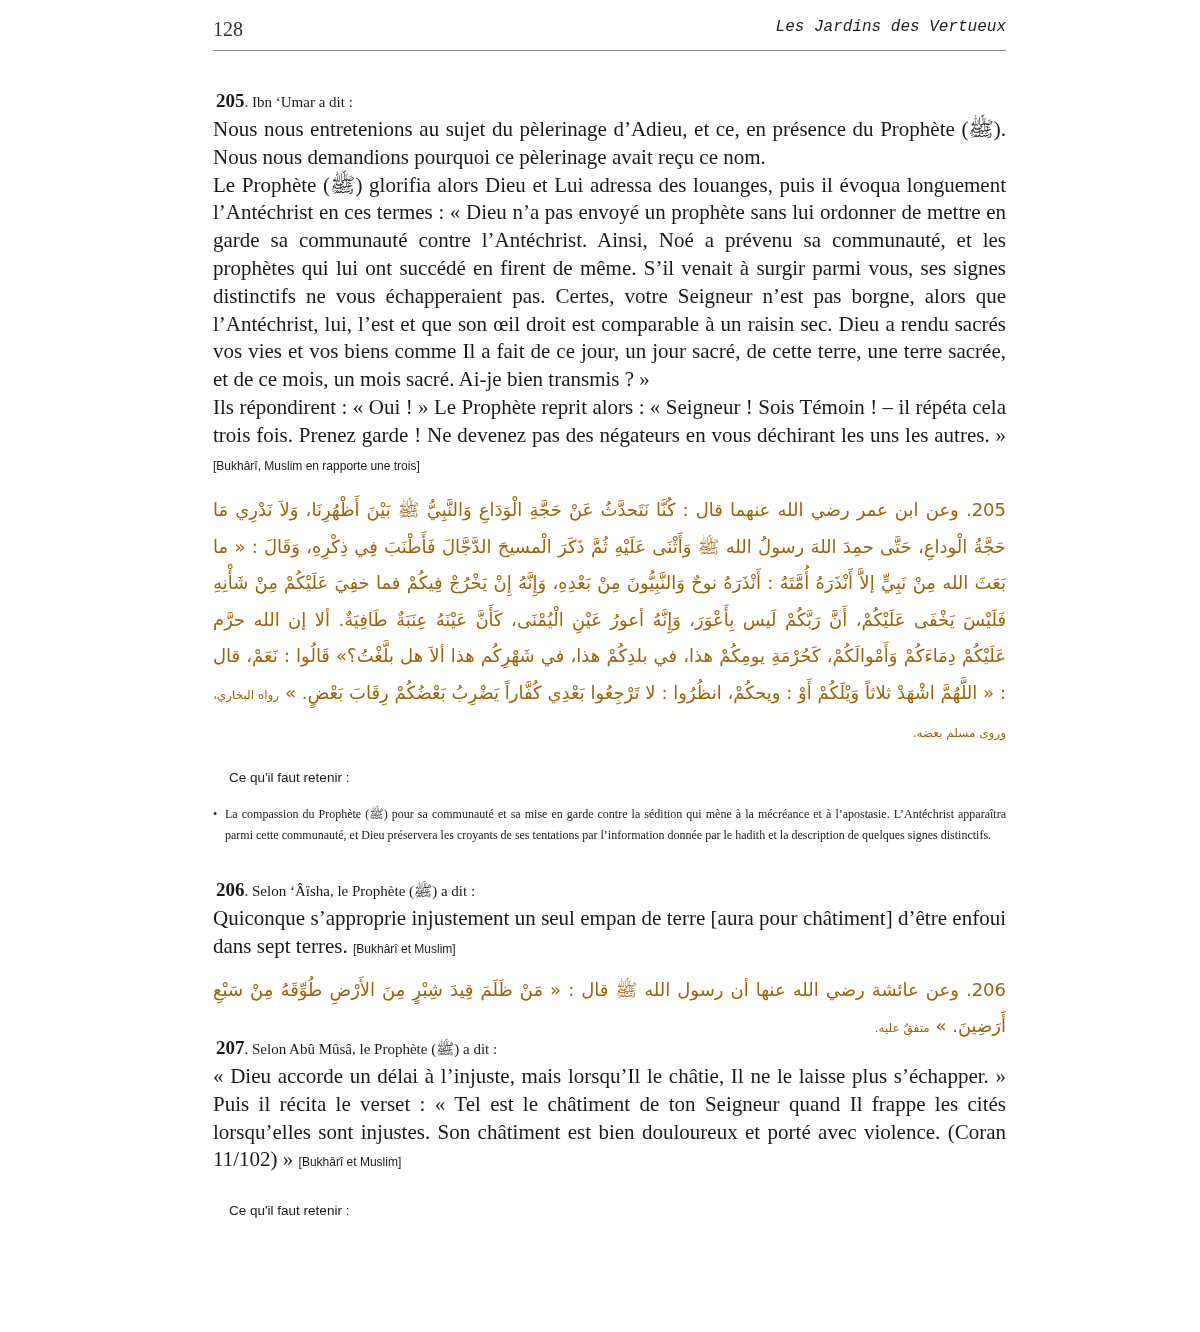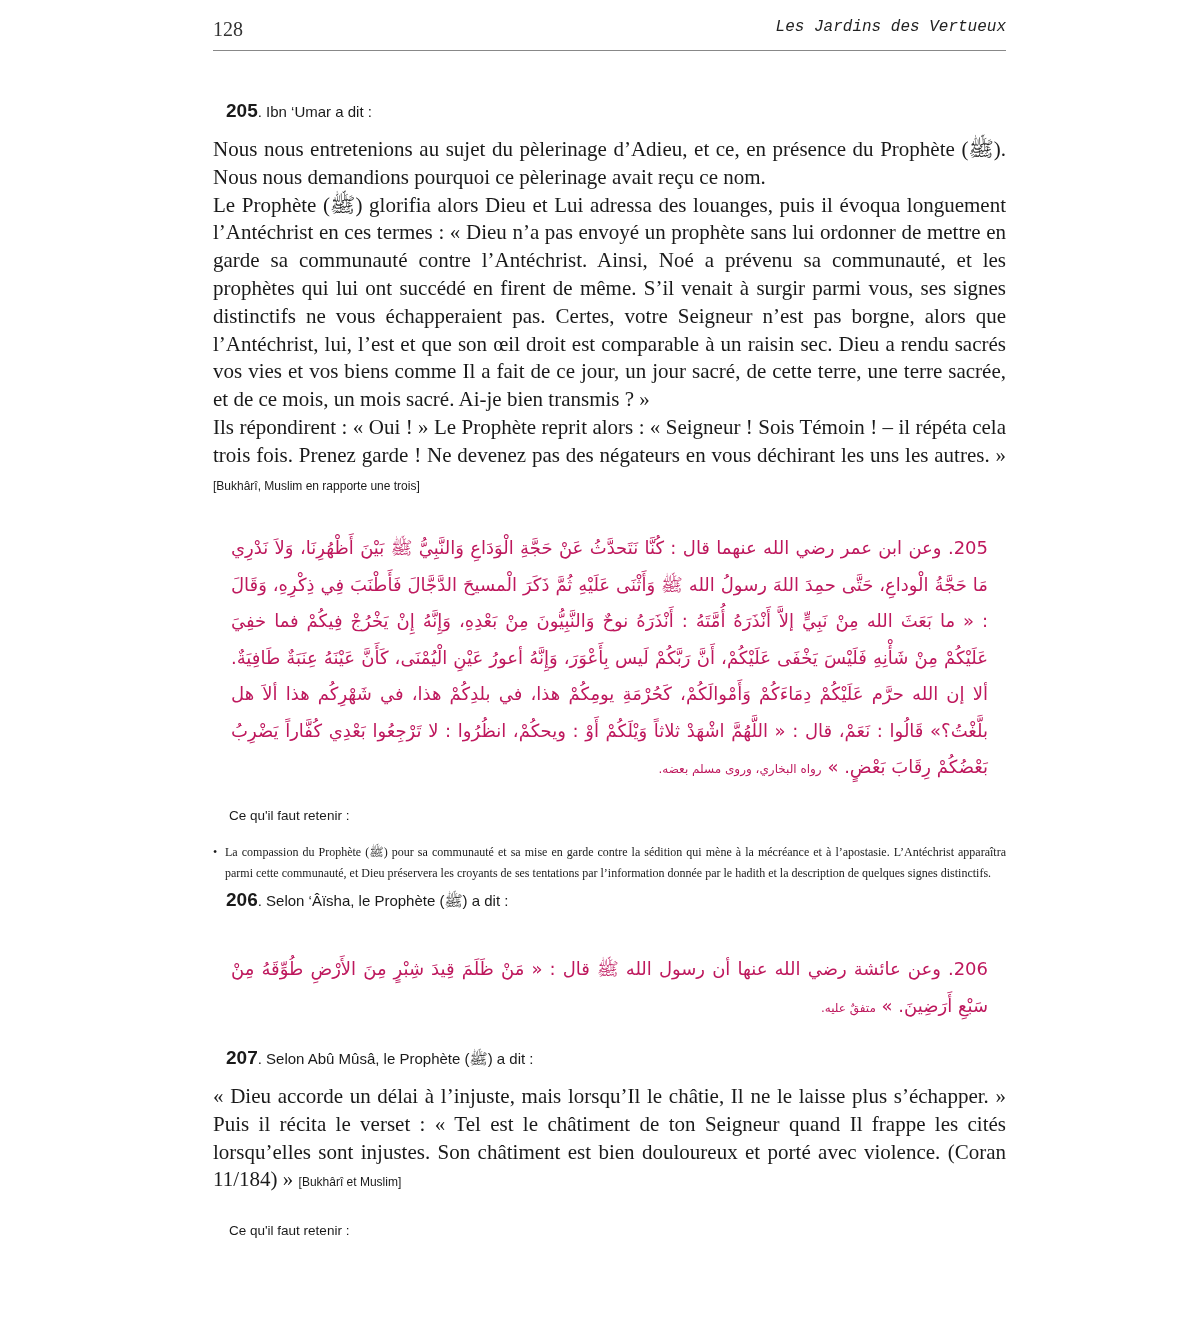--- a/index.html
+++ b/index.html
@@ -1,25 +1,25 @@
 <!DOCTYPE html>
 <html><head>
 <meta charset="utf-8">
 <style>
   html, body { margin: 0; padding: 0; background: #ffffff; }
   body { width: 1200px; height: 1332px; position: relative; overflow: hidden; color: #1a1a1a; }
   .page { position: absolute; left: 213px; top: 16px; width: 793px; }
   .running-head { position: relative; height: 34px; border-bottom: 1px solid #888; }
   .page-num { position: absolute; left: 0; top: 2px; font-family: "Liberation Serif", serif; font-size: 20px; color: #333; }
   .book-title { position: absolute; right: 0; top: 2px; font-family: Liberation Mono, monospace; font-style: italic; font-size: 16px; color: #222; }
-  .hadith-head { font-family: Liberation Sans, sans-serif; font-size: 15px; margin: 13px; line-height: 22px; }
+  .hadith-head { font-family: Liberation Serif, serif; font-size: 15px; margin: 3px; line-height: 22px; }
   .hadith-head .num { font-weight: bold; font-size: 19px; }
   .fr { font-family: "Liberation Serif", serif; font-size: 21px; line-height: 27.8px; text-align: justify; margin: 0; }
   .ref { font-family: "Liberation Sans", sans-serif; font-size: 12px; }
-  .ar { font-family: "DejaVu Sans", sans-serif; direction: rtl; text-align: justify; font-size: 18px; line-height: 36.5px; margin: 18px; color: #be185d; }
+  .ar { font-family: "DejaVu Sans", sans-serif; direction: rtl; text-align: justify; font-size: 18px; line-height: 36.5px; margin: 0; color: #a16207; }
   .ar .ar-ref { font-size: 12px; }
   .retain-label { font-family: "Liberation Sans", sans-serif; font-size: 13.5px; margin: 16px; line-height: 20px; }
   .retain-list { list-style: none; margin: 0; padding: 0; }
   .retain-list li { font-family: Liberation Serif, serif; font-size: 12px; line-height: 21.5px; text-align: justify; padding-left: 12px; position: relative; }
   .retain-list li::before { content: "\2022"; position: absolute; left: 0; top: 0; }
   #h205 { position: absolute; top: 71px; left: 0; width: 793px; }
   #h206 { position: absolute; top: 860px; left: 0; width: 793px; }
   #h207 { position: absolute; top: 1018px; left: 0; width: 793px; }
   .gap-s { height: 8px; }
   .gap-m { height: 12px; }
@@ -46,26 +46,27 @@
     <p class="retain-label">Ce qu'il faut retenir :</p>
     <ul class="retain-list">
       <li>La compassion du Prophète (ﷺ) pour sa communauté et sa mise en garde contre la sédition qui mène à la mécréance et à l’apostasie. L’Antéchrist apparaîtra parmi cette communauté, et Dieu préservera les croyants de ses tentations par l’information donnée par le hadith et la description de quelques signes distinctifs.</li>
     </ul>
   </section>
 
   <section id="h206">
     <p class="hadith-head">
       <span class="num">206</span><span>. Selon ‘Âïsha, le Prophète (ﷺ) a dit :</span>
     </p>
+    <p class="fr"><span>Quiconque s’approprie injustement un seul empan de terre [aura pour châtiment] d’être enfoui dans sept terres.</span> <span class="ref">[Bukhârî et Muslim]</span></p>
     <div class="gap-s"></div>
     <p class="ar"><span>206. وعن عائشة رضي الله عنها أن رسول الله ﷺ قال : « مَنْ ظَلَمَ قِيدَ شِبْرٍ مِنَ الأَرْضِ طُوِّقَهُ مِنْ سَبْعِ أَرَضِينَ. »</span> <span class="ar-ref">متفقٌ عليه.</span></p>
   </section>
 
   <section id="h207">
     <p class="hadith-head">
       <span class="num">207</span><span>. Selon Abû Mûsâ, le Prophète (ﷺ) a dit :</span>
     </p>
-    <p class="fr"><span>« Dieu accorde un délai à l’injuste, mais lorsqu’Il le châtie, Il ne le laisse plus s’échapper. » Puis il récita le verset : « Tel est le châtiment de ton Seigneur quand Il frappe les cités lorsqu’elles sont injustes. Son châtiment est bien douloureux et porté avec violence. (Coran 11/184) »</span> <span class="ref">[Bukhârî et Muslim]</span></p>
+    <p class="fr"><span>« Dieu accorde un délai à l’injuste, mais lorsqu’Il le châtie, Il ne le laisse plus s’échapper. » Puis il récita le verset : « Tel est le châtiment de ton Seigneur quand Il frappe les cités lorsqu’elles sont injustes. Son châtiment est bien douloureux et porté avec violence. (Coran 11/102) »</span> <span class="ref">[Bukhârî et Muslim]</span></p>
     <div class="gap-s"></div>
     <p class="retain-label">Ce qu'il faut retenir :</p>
   </section>
 
 </div>
 
 </body></html>

